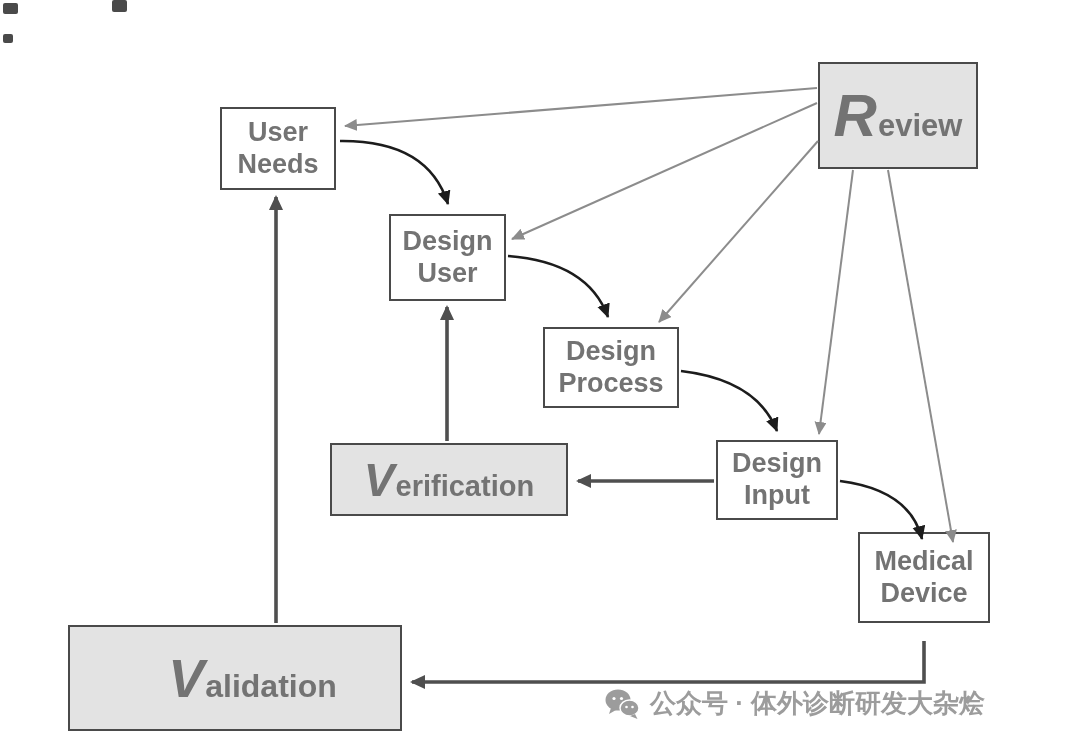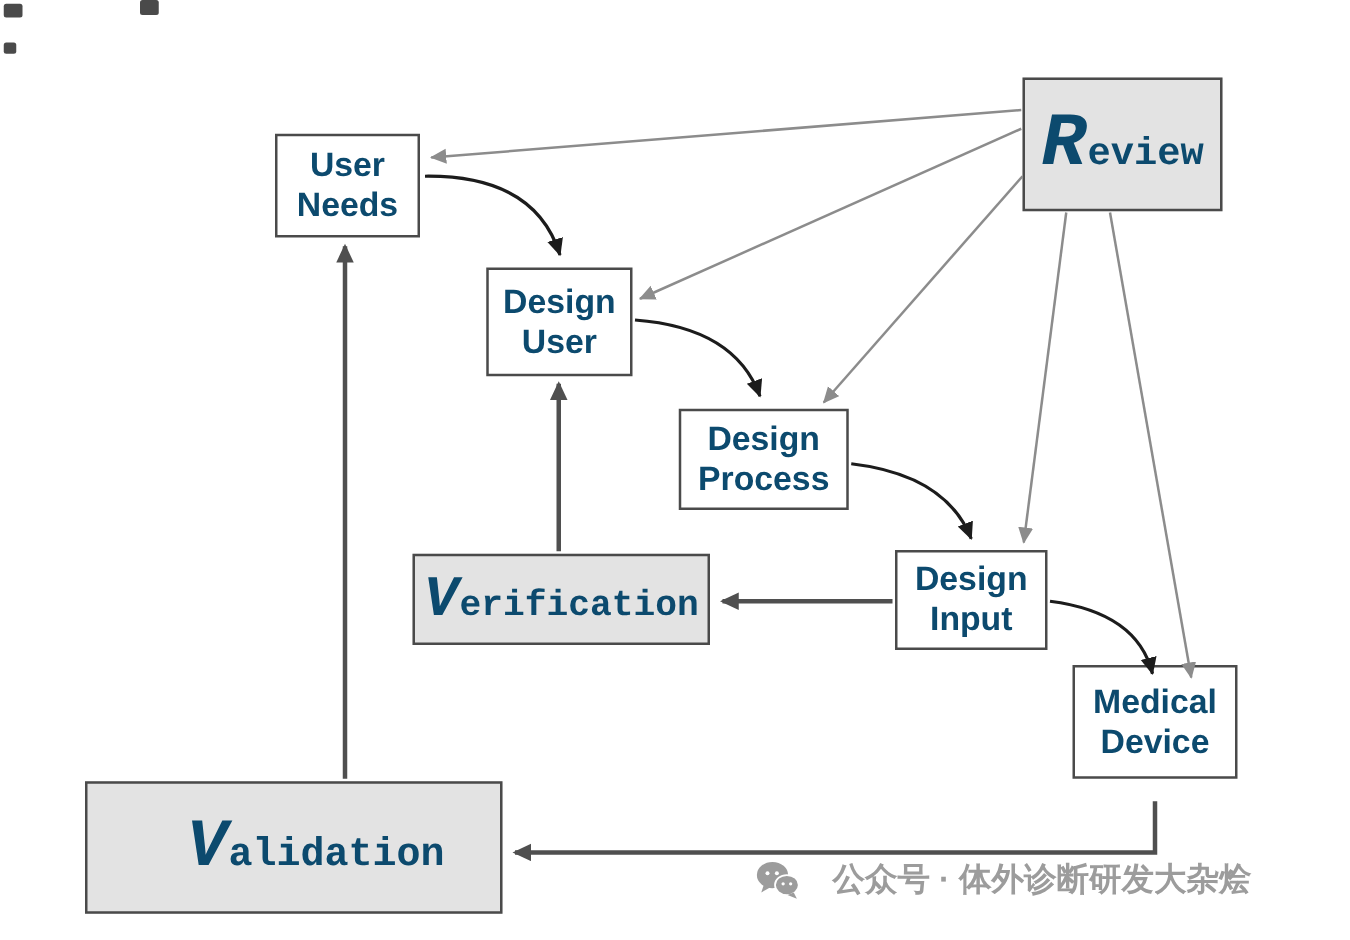--- a/index.html
+++ b/index.html
@@ -10,24 +10,24 @@
     overflow:hidden;
     font-family:"Liberation Sans","DejaVu Sans",sans-serif;
   }
   .stage { position:absolute; inset:0; }
 
   .box {
     position:absolute;
     display:flex; align-items:center; justify-content:center;
     text-align:center;
     border:2px solid var(--box-border,#4a4a4a);
-    font-weight:bold; color:#0c4a6e;
+    font-weight:bold; color:#737373;
   }
   .box.white { background:var(--white-box-bg,#ffffff); font-size:27px; line-height:1.18; }
-  .box.gray  { background:var(--gray-box-bg,#e3e3e3);font-family:Liberation Mono, monospace; }
+  .box.gray  { background:var(--gray-box-bg,#e3e3e3); }
 
   .label { display:inline-block; }
   .initial { font-style:italic; font-weight:bold; letter-spacing:1px; }
   .rest { font-weight:bold; }
 
   .review-label .initial { font-size:60px; }
   .review-label .rest { font-size:31px; }
   .verification-label .initial { font-size:46px; }
   .verification-label .rest { font-size:29px; }
   .validation-label .initial { font-size:54px; }
@@ -38,21 +38,21 @@
   .rline    { stroke:var(--review-arrow,#8c8c8c); stroke-width:2;   fill:none; }
   .flow     { stroke:var(--flow-arrow,#4f4f4f);   stroke-width:3.6; fill:none; }
   .fill-curved { fill:var(--curved-arrow,#1c1c1c); }
   .fill-review { fill:var(--review-arrow,#8c8c8c); }
   .fill-flow   { fill:var(--flow-arrow,#4f4f4f); }
 
   .artifact { position:absolute; background:#2a2a2a; border-radius:2px; opacity:.85; }
 
   .watermark {
     position:absolute; left:604px; top:686px;
-    display:flex; align-items:center; gap:26px;
+    display:flex; align-items:center; gap:10px;
     color:var(--watermark,#9c9c9c);
     font-size:26px; font-weight:bold; white-space:nowrap;
   }
   .wm-icon { width:36px; height:32px; flex:0 0 auto; }
 </style>
 </head>
 <body>
 
 <div class="stage">
 

